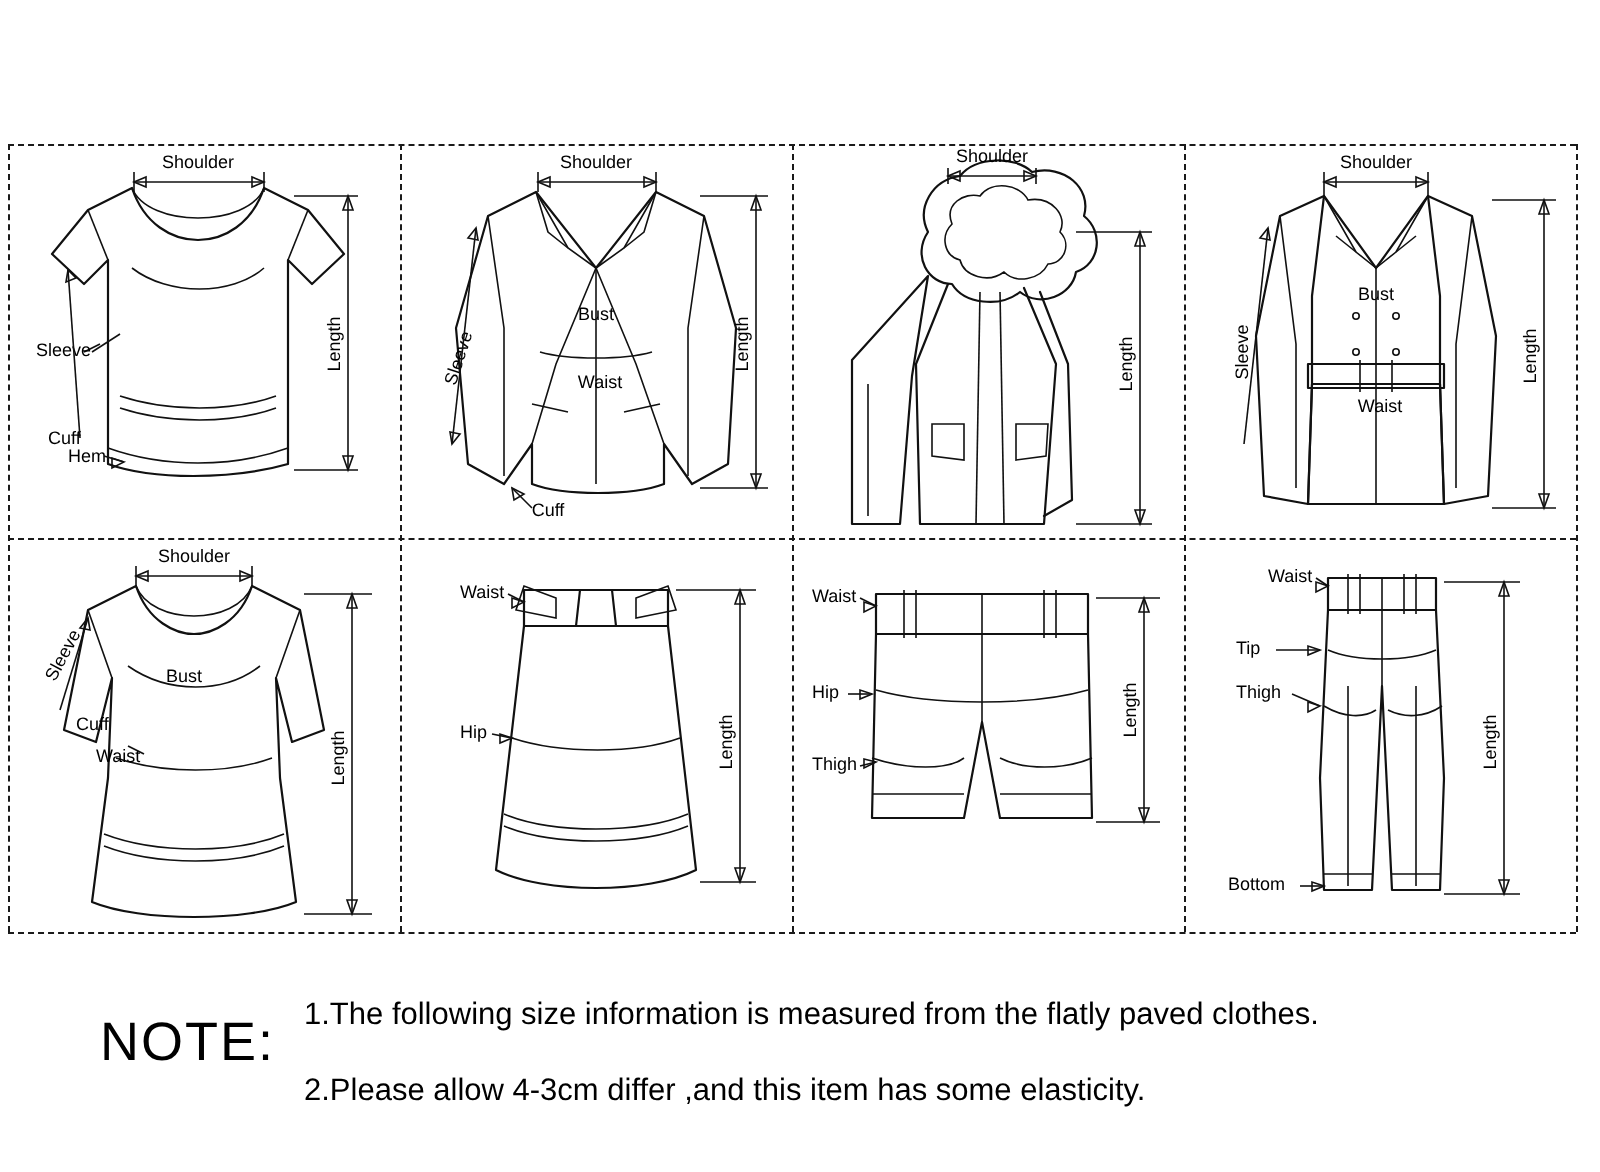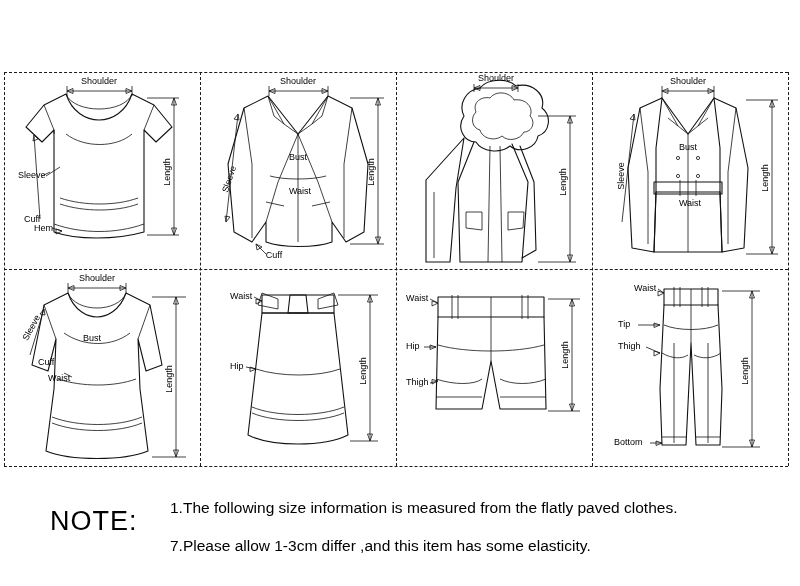--- a/index.html
+++ b/index.html
@@ -71,21 +71,20 @@
     left: 50px;
     top: 10px;
     font-size: 27px;
     letter-spacing: 1px;
     margin-top: 16px;
   }
   .note-line {
     position: absolute;
     left: 152px;
     font-size: 15.5px;
-    margin-left: 18px;
   }
   .note-line.l1 { top: 19px; }
   .note-line.l2 { top: 57px; }
   text {
     font-family: "Liberation Sans", sans-serif;
     fill: #000000;
   }
   .lbl { font-size: 9px; }
   .garment {
     fill: none;
@@ -454,16 +453,16 @@
         <path class="meas" d="M160,178 l-2.5,-7 h5 z" fill="#111" stroke="none"></path>
         <text class="lbl" x="156" y="102" text-anchor="middle" transform="rotate(-90 156 102)">Length</text>
       </svg>
     </div>
 
   </div>
 
   <div id="note">
     <div id="note-label">NOTE:</div>
     <div class="note-line l1">1.The following size information is measured from the flatly paved clothes.</div>
-    <div class="note-line l2">7.Please allow 1-3cm differ ,and this item has some elasticity.</div>
+    <div class="note-line l2">2.Please allow 4-3cm differ ,and this item has some elasticity.</div>
   </div>
 
 </div>
 
 </body></html>

